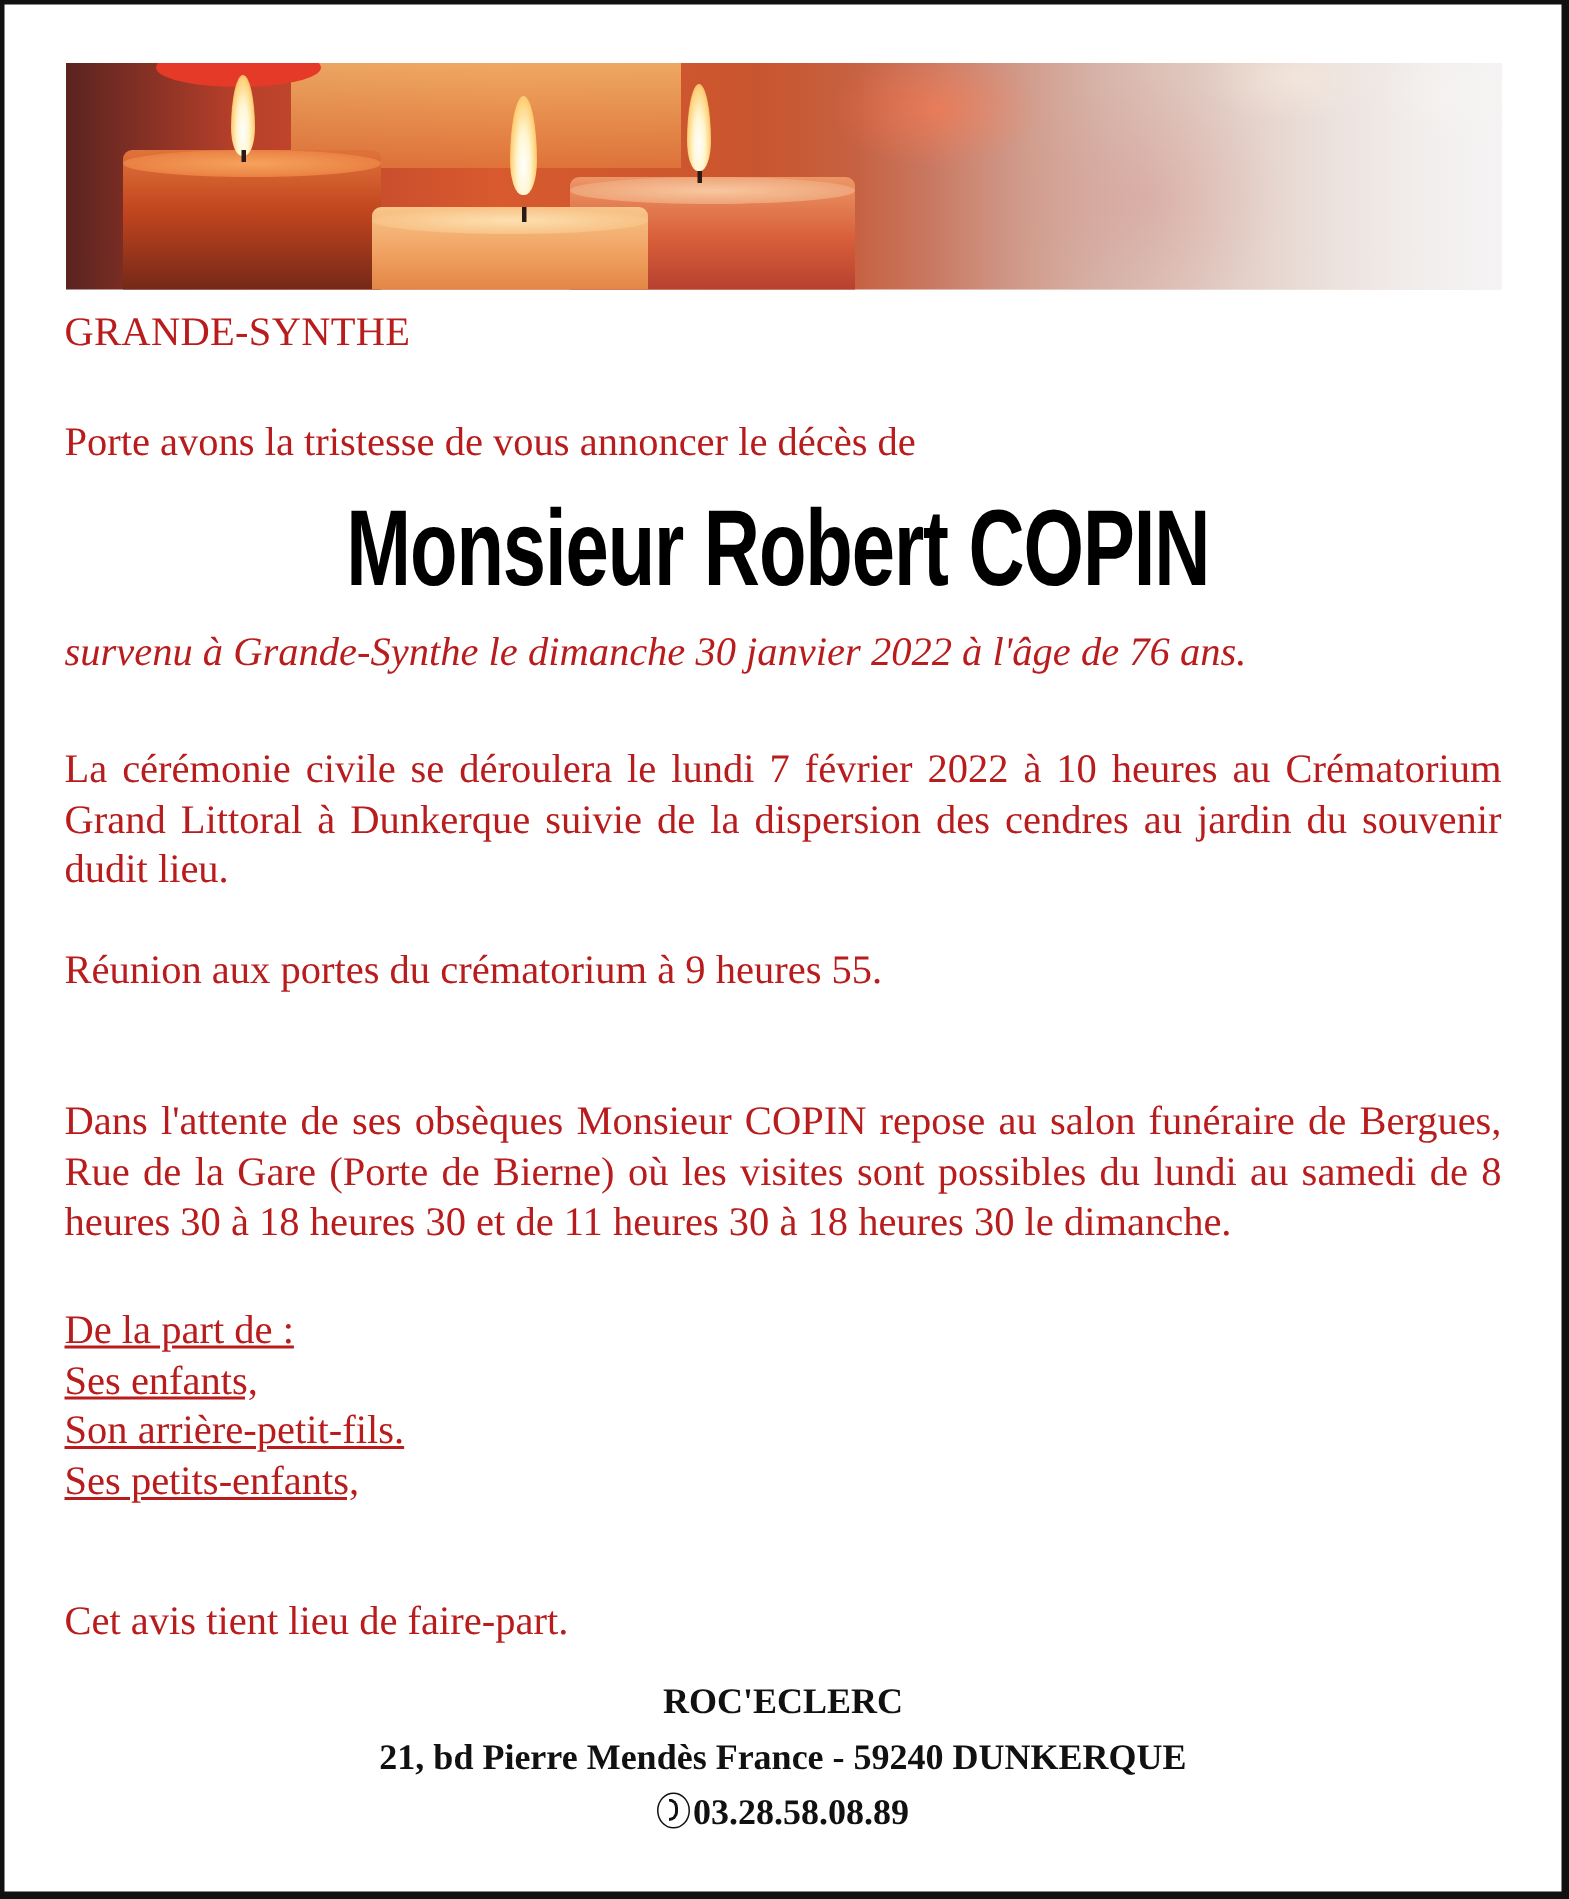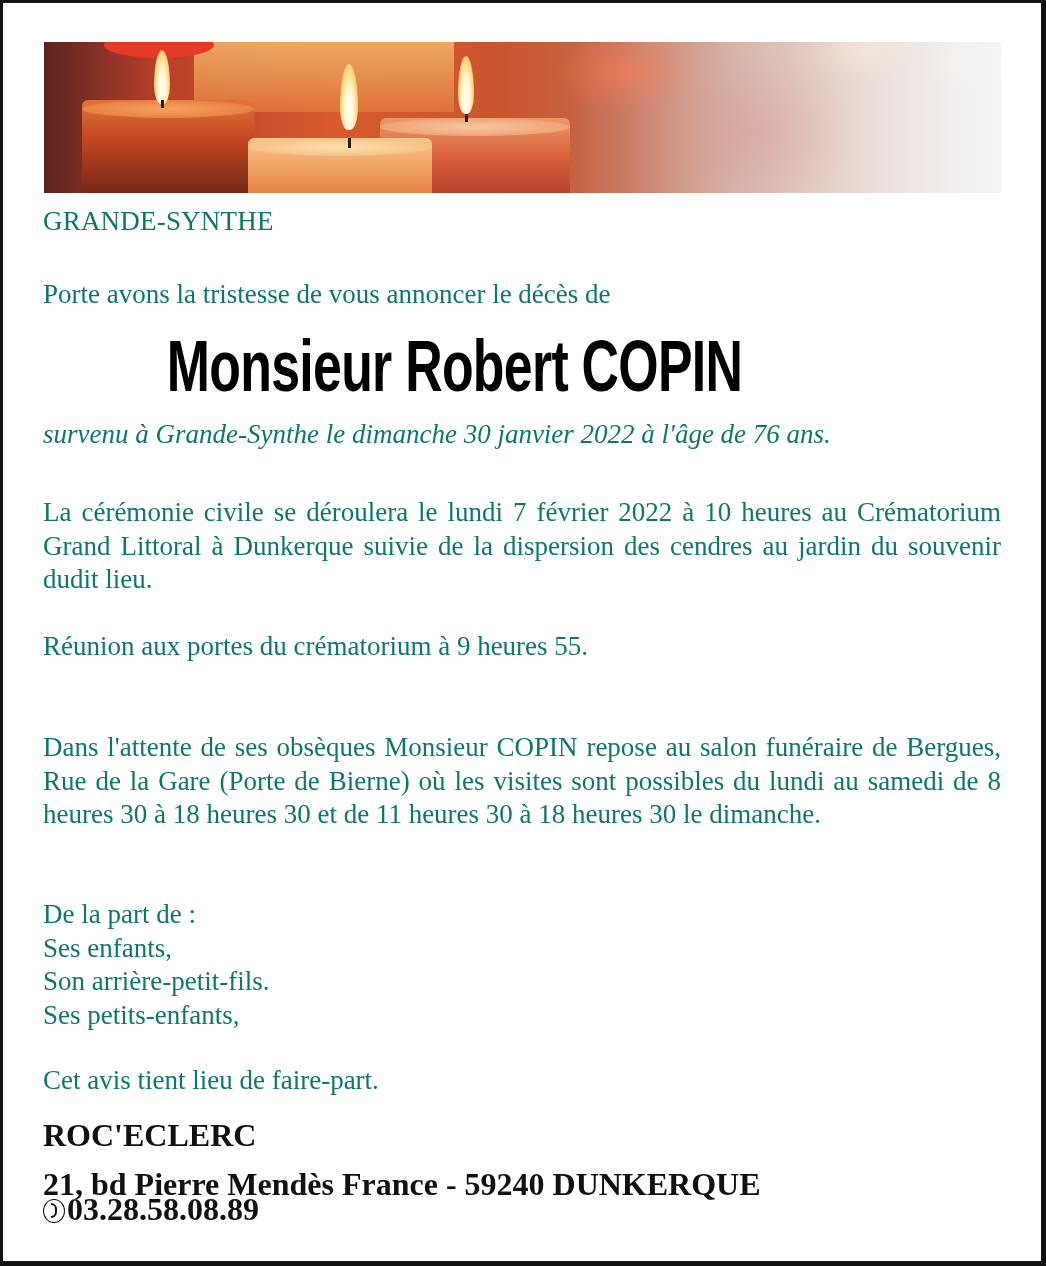--- a/index.html
+++ b/index.html
@@ -47,48 +47,49 @@
   .w1 { left: 117px; top: 58px; }
   .f2 { left: 296px; top: 22px; height: 66px; width: 18px; }
   .w2 { left: 304px; top: 96px; height: 10px; }
   .f3 { left: 414px; top: 14px; height: 58px; width: 16px; }
   .w3 { left: 421px; top: 72px; }
   .pot { position: absolute; left: 60px; top: -10px; width: 110px; height: 26px; border-radius: 50%;
          background: #e53a28; }
   .text {
     position: absolute; left: 43px; width: 958px;
     font-family: "Liberation Serif", "DejaVu Serif", serif;
-    font-size: 27px; line-height: 33.5px; color: #0f766e;
+    font-size: 27px; line-height: 33.5px; color: #b91c1c;
   }
   .justify { text-align: justify; text-align-last: left; }
   .locality { top: 205px; letter-spacing: 0.2px; }
   .intro { top: 278px; }
   .name-wrap {
-    position: absolute; left: 55px; top: 326px; width: 958px; height: 80px;
+    position: absolute; left: 40px; top: 326px; width: 958px; height: 80px;
+    text-align: center;
   }
   .name {
     display: inline-block;
     font-family: "Liberation Sans", "DejaVu Sans", sans-serif;
     font-weight: bold; font-size: 72px; line-height: 80px; color: #000;
     transform: scaleX(0.72); transform-origin: center; letter-spacing: -1px;
     white-space: nowrap;
   }
   .p1 { top: 418px; font-style: italic; }
   .p2 { top: 496px; }
   .p3 { top: 630px; font-family: Liberation Serif, serif; }
   .p4 { top: 731px; }
-  .p5 { top: 898px; }
+  .p5 { top: 870px; text-decoration: underline; }
   .p6 { top: 1064px; }
   .footer {
-    position: absolute; left: 43px; width: 958px; text-align: left;
+    position: absolute; left: 43px; width: 958px; text-align: center;
     font-family: "Liberation Serif", "DejaVu Serif", serif;
-    font-weight: bold; font-size: 32px; line-height: 37px; color: #111;
+    font-weight: bold; font-size: 24px; line-height: 37px; color: #111;
   }
   .f-name { top: 1117px; }
-  .f-addr { top: 1154px; margin-top: 12px; }
+  .f-addr { top: 1154px; }
   .f-phone { top: 1191px; font-family: Liberation Serif, serif; }
   .phone-icon {
     display: inline-block; width: 22px; height: 24px; border: 1.5px solid #111; border-radius: 50%;
     vertical-align: -3px; margin-right: 2px; position: relative; box-sizing: border-box;
   }
   .phone-icon::after {
     content: ""; position: absolute; left: 7px; top: 3px; width: 6px; height: 15px;
     border: 2px solid #111; border-left: none; border-radius: 0 8px 8px 0; box-sizing: border-box;
   }
   .line { display: block; }

